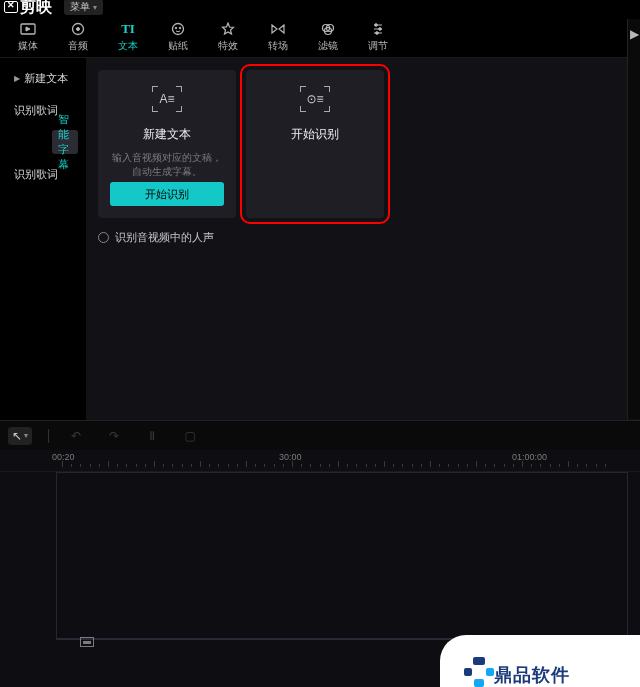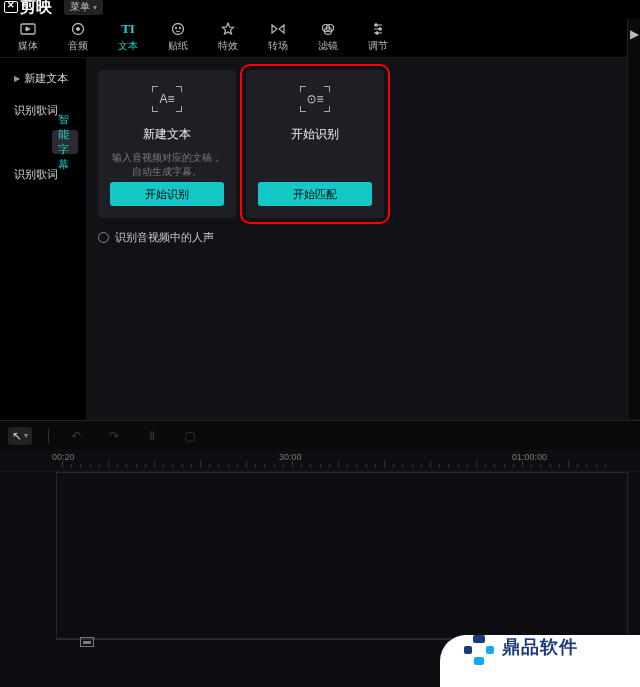--- a/index.html
+++ b/index.html
@@ -133,22 +133,21 @@
     }
     .hint-ico::after {
       content: ""; position: absolute; left: 2px; right: 2px;
       top: 3px; height: 3px; background: #7a7a82;
     }
 
     .badge {
       position: absolute; right: 0; bottom: 0;
       width: 200px; height: 52px; background: #fff;
       border-top-left-radius: 26px;
-      display: flex; align-items: flex-start; padding-left: 24px;
-      gap: 8px;
+      display: flex; align-items: flex-end; padding-left: 24px;
     }
     .badge-logo { width: 30px; height: 30px; position: relative; }
     .bsq { position: absolute; border-radius: 2px; }
     .bsq.a { width: 12px; height: 8px; top: 0; left: 9px; background: #1a3a7a; }
     .bsq.b { width: 8px; height: 8px; top: 11px; left: 0; background: #1a3a7a; }
     .bsq.c { width: 8px; height: 8px; top: 11px; right: 0; background: #12a8f5; }
     .bsq.d { width: 10px; height: 8px; bottom: 0; left: 10px; background: #12a8f5; }
     .badge-txt { color: #1a3a7a; font-size: 18px; font-weight: bold; letter-spacing: 1px; }
 
     .right-cut {
@@ -278,21 +277,20 @@
 
       <div class="card hl">
         <div class="card-icon-box">
           <span class="corner tl"></span>
             <span class="corner tr"></span>
           <span class="corner bl"></span>
             <span class="corner br"></span>
           <span class="card-icon-inner">⊙≡</span>
         </div>
         <div class="card-title">开始识别</div>
-        <div class="card-btn">开始匹配</div>
       </div>
     </div>
 
     <div class="chk-row">
       <span class="chk"></span>
       <span>识别音视频中的人声</span>
     </div>
   </div>
 </div>
 

